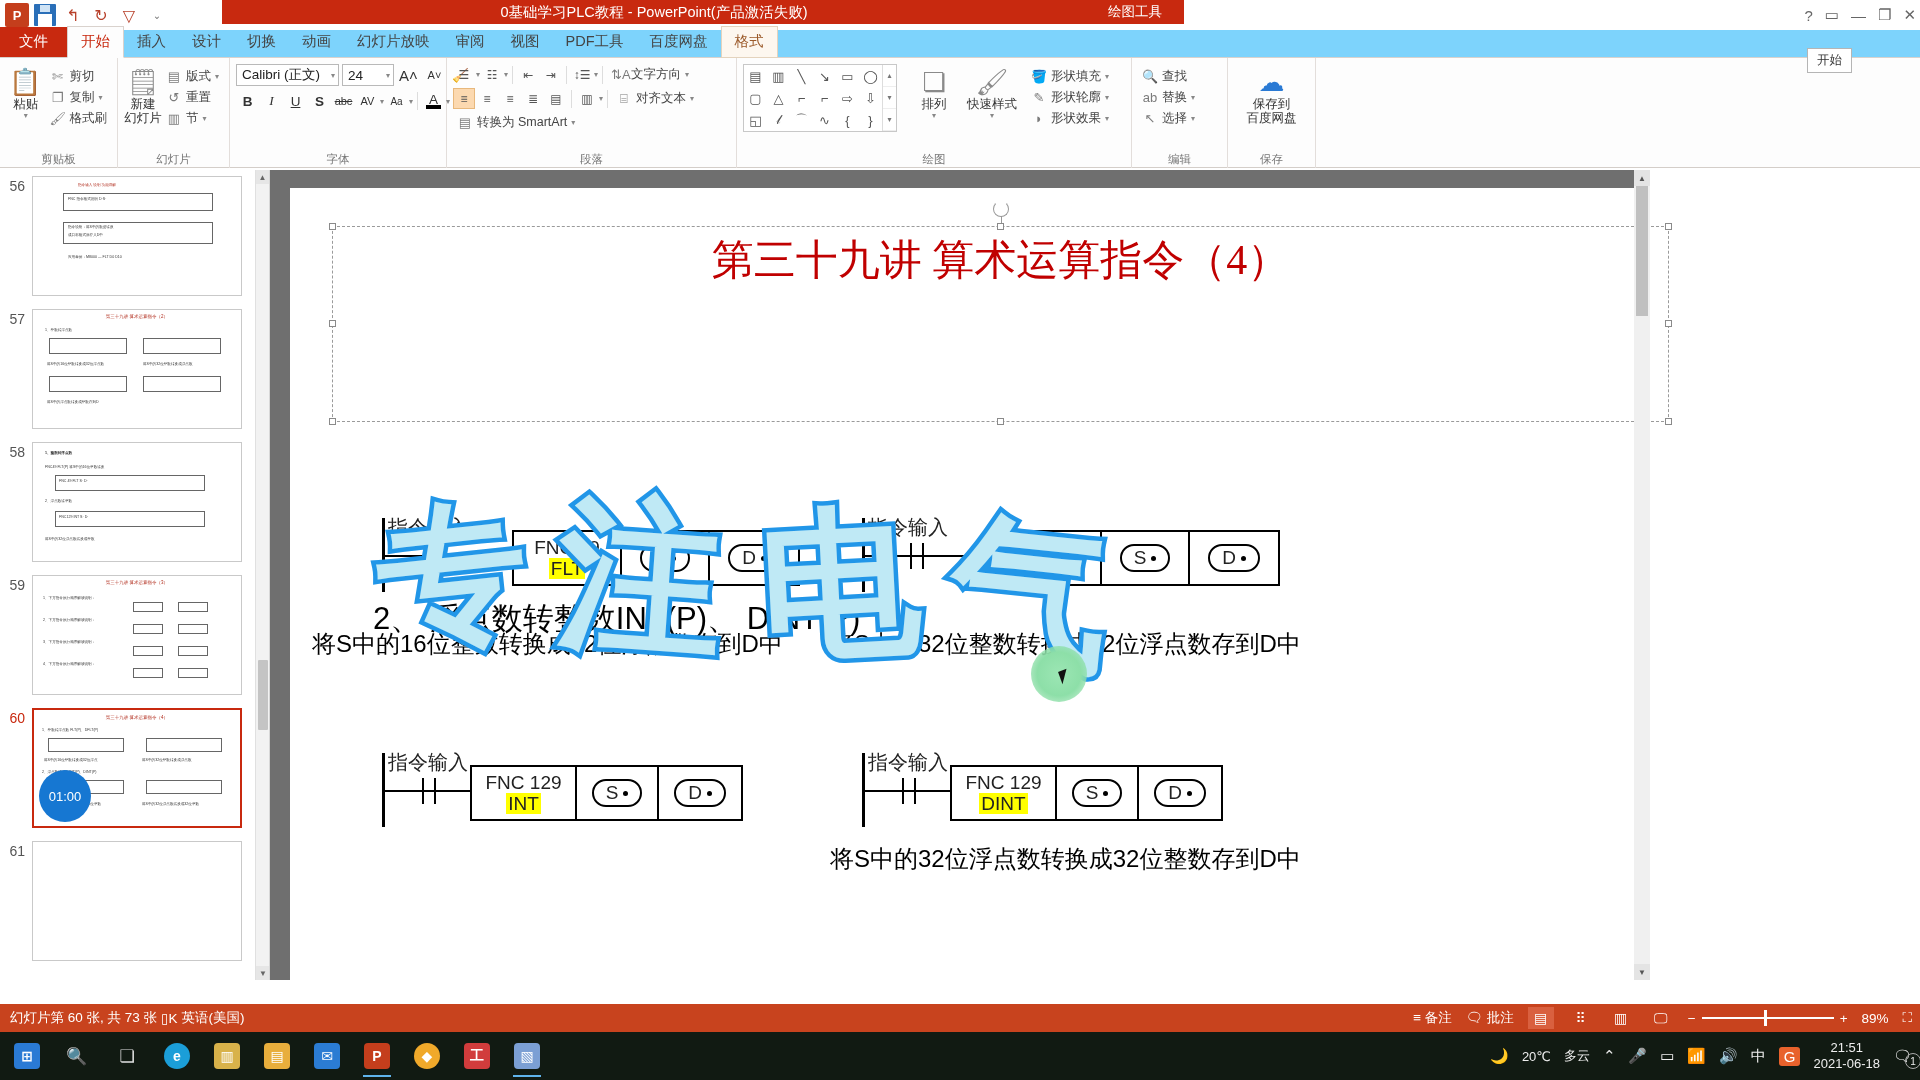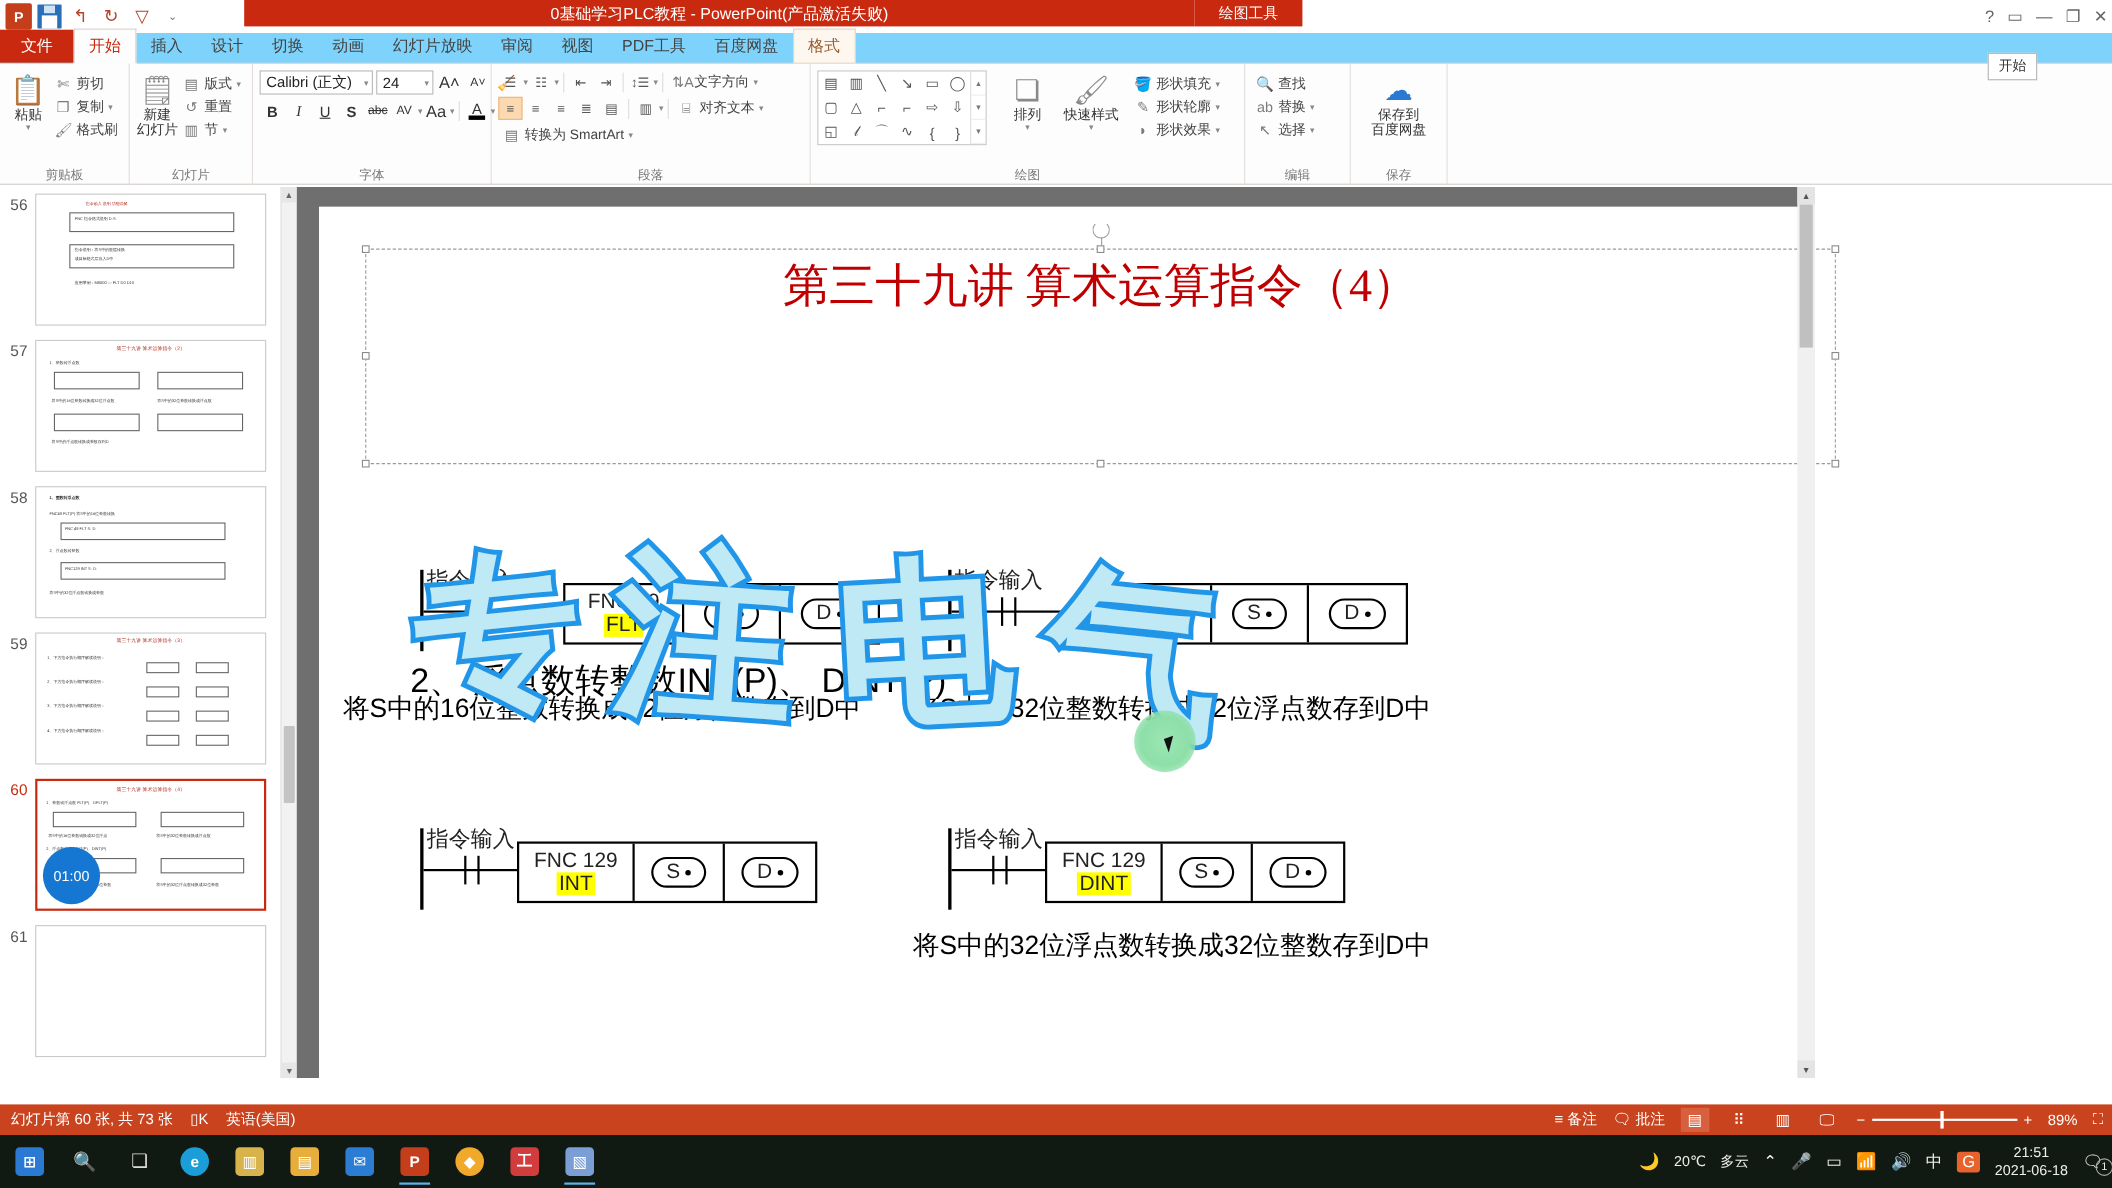--- a/index.html
+++ b/index.html
@@ -129,21 +129,21 @@
   .cursor-arr { position:absolute; width:0;height:0; border-left:9px solid #111; border-bottom:13px solid transparent; transform:rotate(-20deg); }
 
   .timer { position:absolute; left:39px; top:770px; width:52px; height:52px; border-radius:50%; background:#1677d2; color:#fff; display:flex; align-items:center; justify-content:center; font-size:13px; z-index:40;}
 
   .slidescroll { position:absolute; right:0; top:0; width:16px; height:100%; background:#f0f0f0; }
   .slidescroll .a { height:16px; display:flex;align-items:center;justify-content:center;font-size:8px;color:#555;background:#e4e4e4;}
   .slidescroll .bar2 { position:absolute; top:16px; left:2px; width:12px; height:130px; background:#c0c0c0;}
 
   
   .status { position:absolute; left:0; top:1004px; width:1920px; height:28px; background:#c8431e; color:#fff; display:flex; align-items:center; font-size:13.5px; }
-  .status .left { display:flex; align-items:center; gap:16px; padding-left:10px; }
+  .status .left { display:flex; align-items:center; gap:4px; padding-left:10px; }
   .status .right { position:absolute; right:8px; display:flex; align-items:center; gap:14px; }
   .vbtn { width:26px; height:22px; display:flex; align-items:center; justify-content:center; font-size:14px; cursor:pointer; }
   .vbtn.on { background:#d9603f; }
   .zoomslider { display:flex; align-items:center; gap:6px; }
   .ztrack { width:132px; height:2px; background:#fff; position:relative; }
   .zknob { position:absolute; left:62px; top:-7px; width:3px; height:16px; background:#fff; }
 
   
   .taskbar { position:absolute; left:0; top:1032px; width:1920px; height:48px; background:#111a12; display:flex; align-items:center; }
   .tbicons { display:flex; align-items:center; gap:4px; padding-left:4px; }
@@ -276,21 +276,21 @@
           <div class="fbtn" style="color:#c46;">🧹</div>
         </div>
         <div class="fontrow2">
           <div class="fbtn" style="font-weight:bold;">B</div>
           <div class="fbtn" style="font-style:italic;font-family:'Liberation Serif',serif;">I</div>
           <div class="fbtn" style="text-decoration:underline;">U</div>
           <div class="fbtn" style="font-weight:bold;">S</div>
           <div class="fbtn" style="text-decoration:line-through;font-size:11px;">abc</div>
           <div class="fbtn" style="font-size:11px;">AV</div>
           <div class="car">▾</div>
-          <div class="fbtn" style="font-size:15px;">Aa</div>
+          <div class="fbtn" style="font-size:10px;">Aa</div>
           <div class="car">▾</div>
           <div class="sep"></div>
           <div class="fbtn" style="flex-direction:column;">
             <span style="line-height:11px;">A</span>
               <span style="width:15px;height:4px;background:#000;"></span>
           </div>
           <div class="car">▾</div>
         </div>
       </div>
       <div class="glabel">字体</div>

